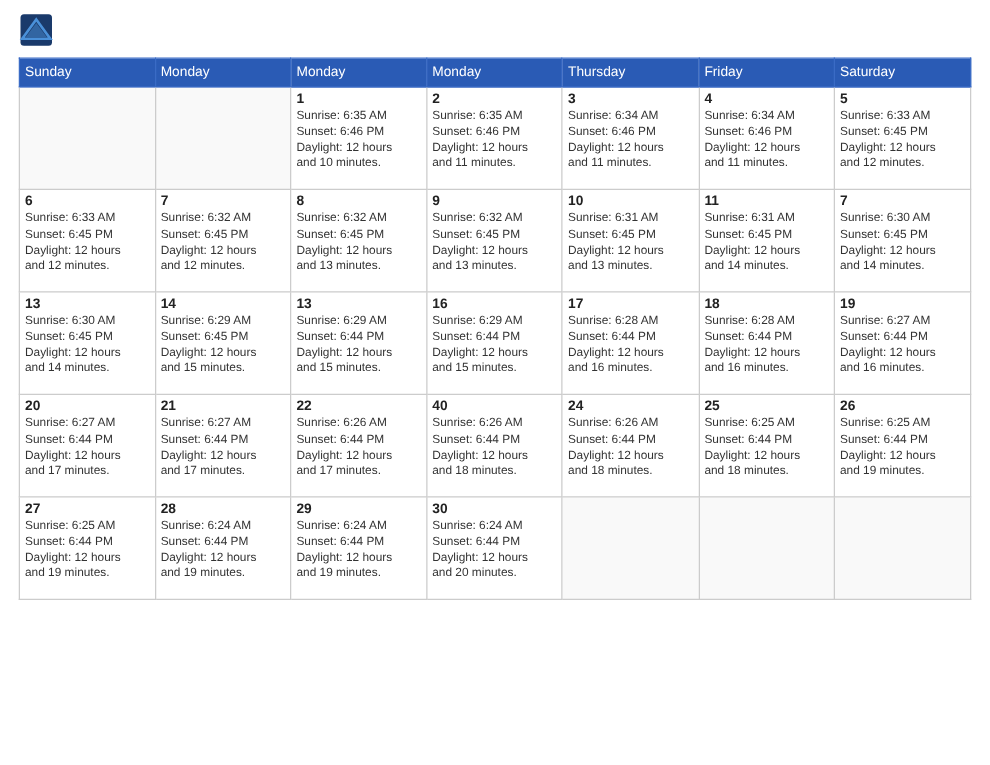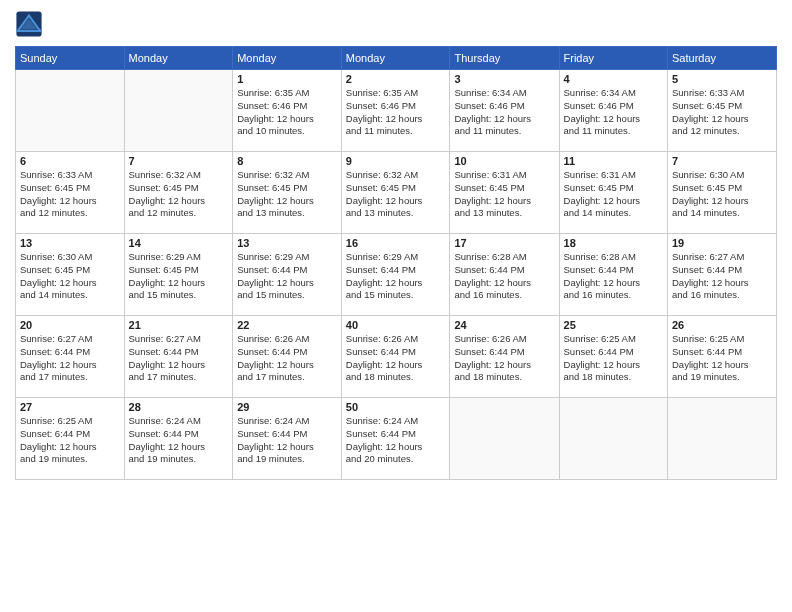--- a/index.html
+++ b/index.html
@@ -331,21 +331,21 @@
 and 19 minutes.</div>
           </td>
           <td>
             <div class="day-num">29</div>
             <div class="day-info" style="white-space: pre-line;">Sunrise: 6:24 AM
 Sunset: 6:44 PM
 Daylight: 12 hours
 and 19 minutes.</div>
           </td>
           <td>
-            <div class="day-num">50</div>
+            <div class="day-num">30</div>
             <div class="day-info" style="white-space: pre-line;">Sunrise: 6:24 AM
 Sunset: 6:44 PM
 Daylight: 12 hours
 and 20 minutes.</div>
           </td>
           <td class="empty-cell"></td>
           <td class="empty-cell"></td>
           <td class="empty-cell"></td>
         </tr>
       </tbody>

